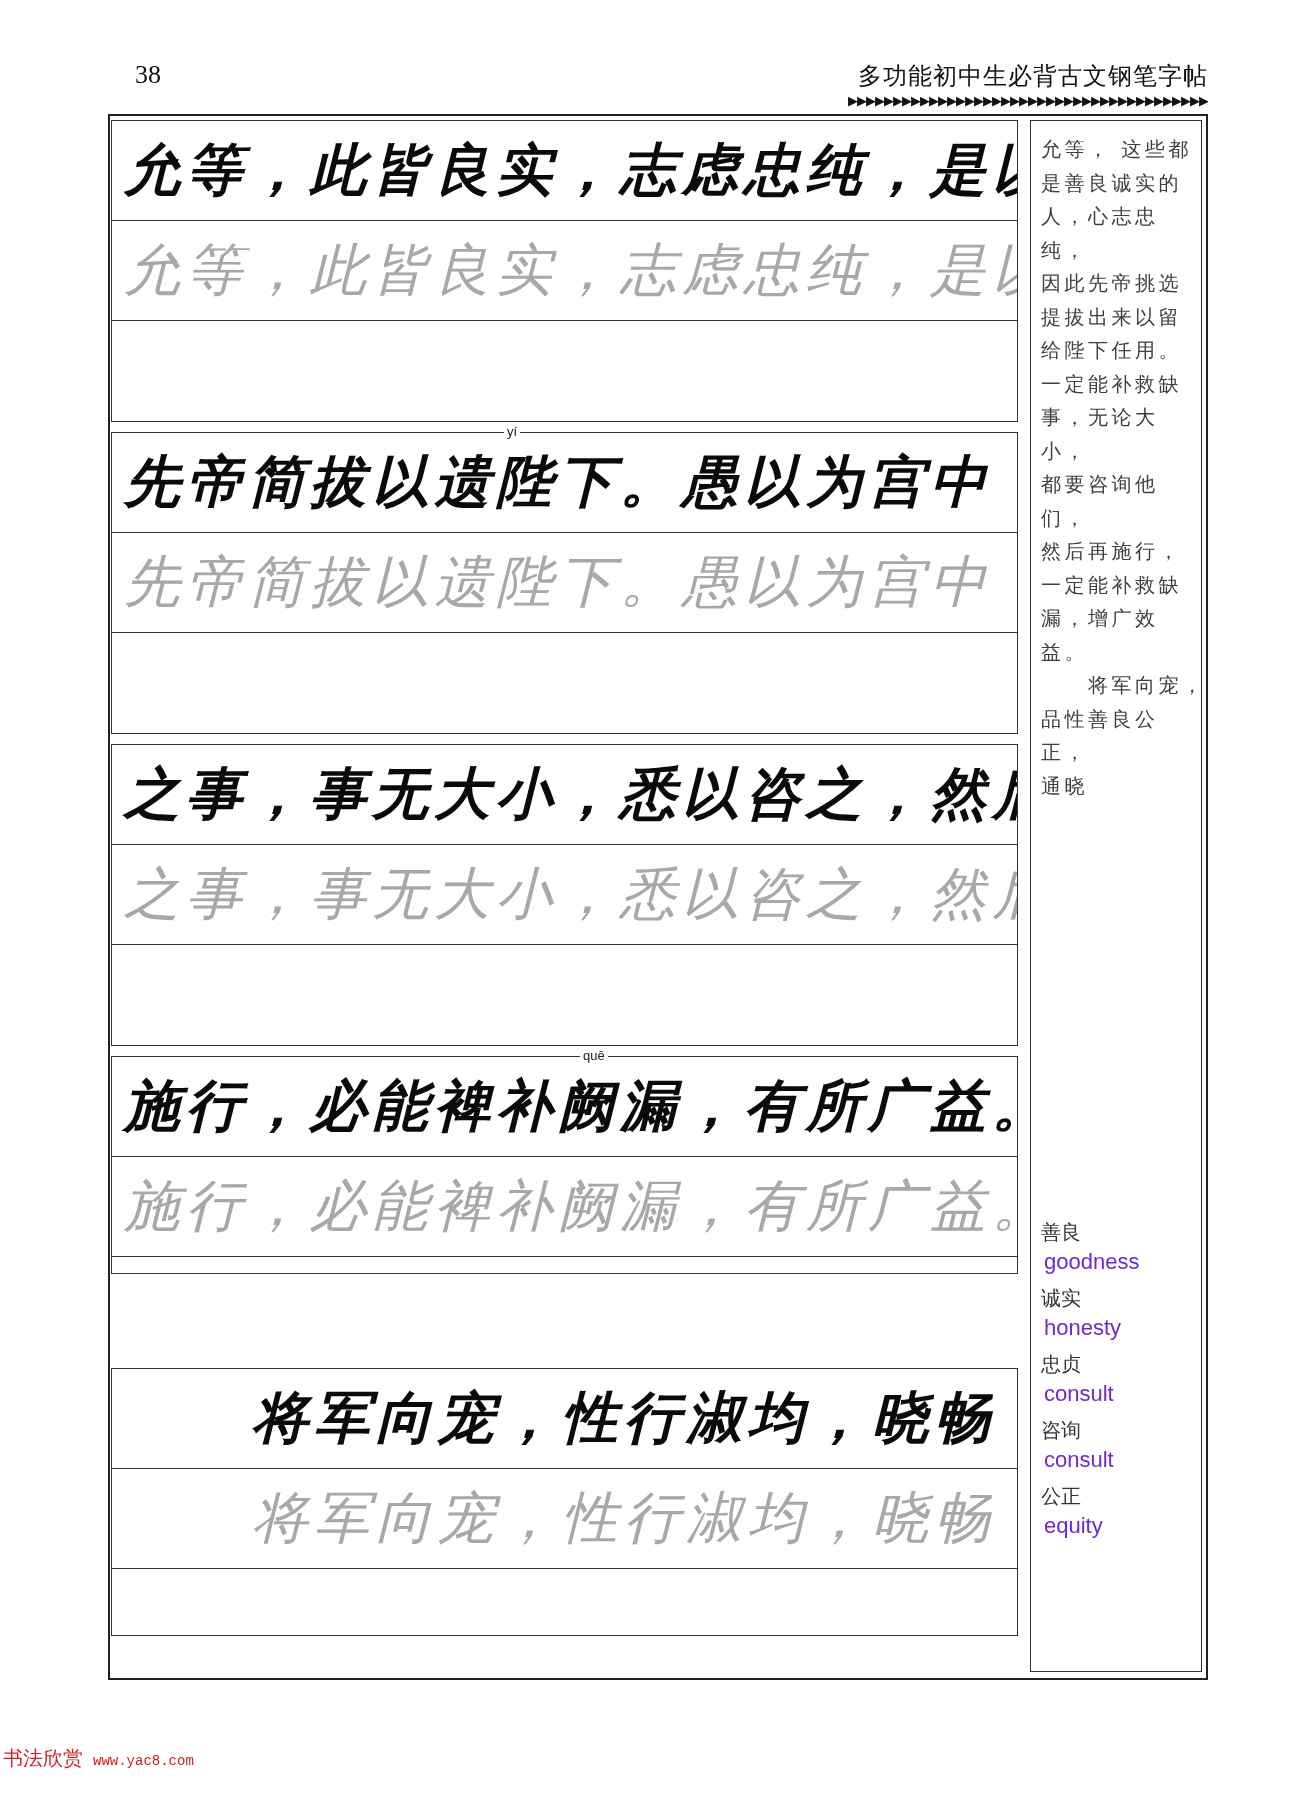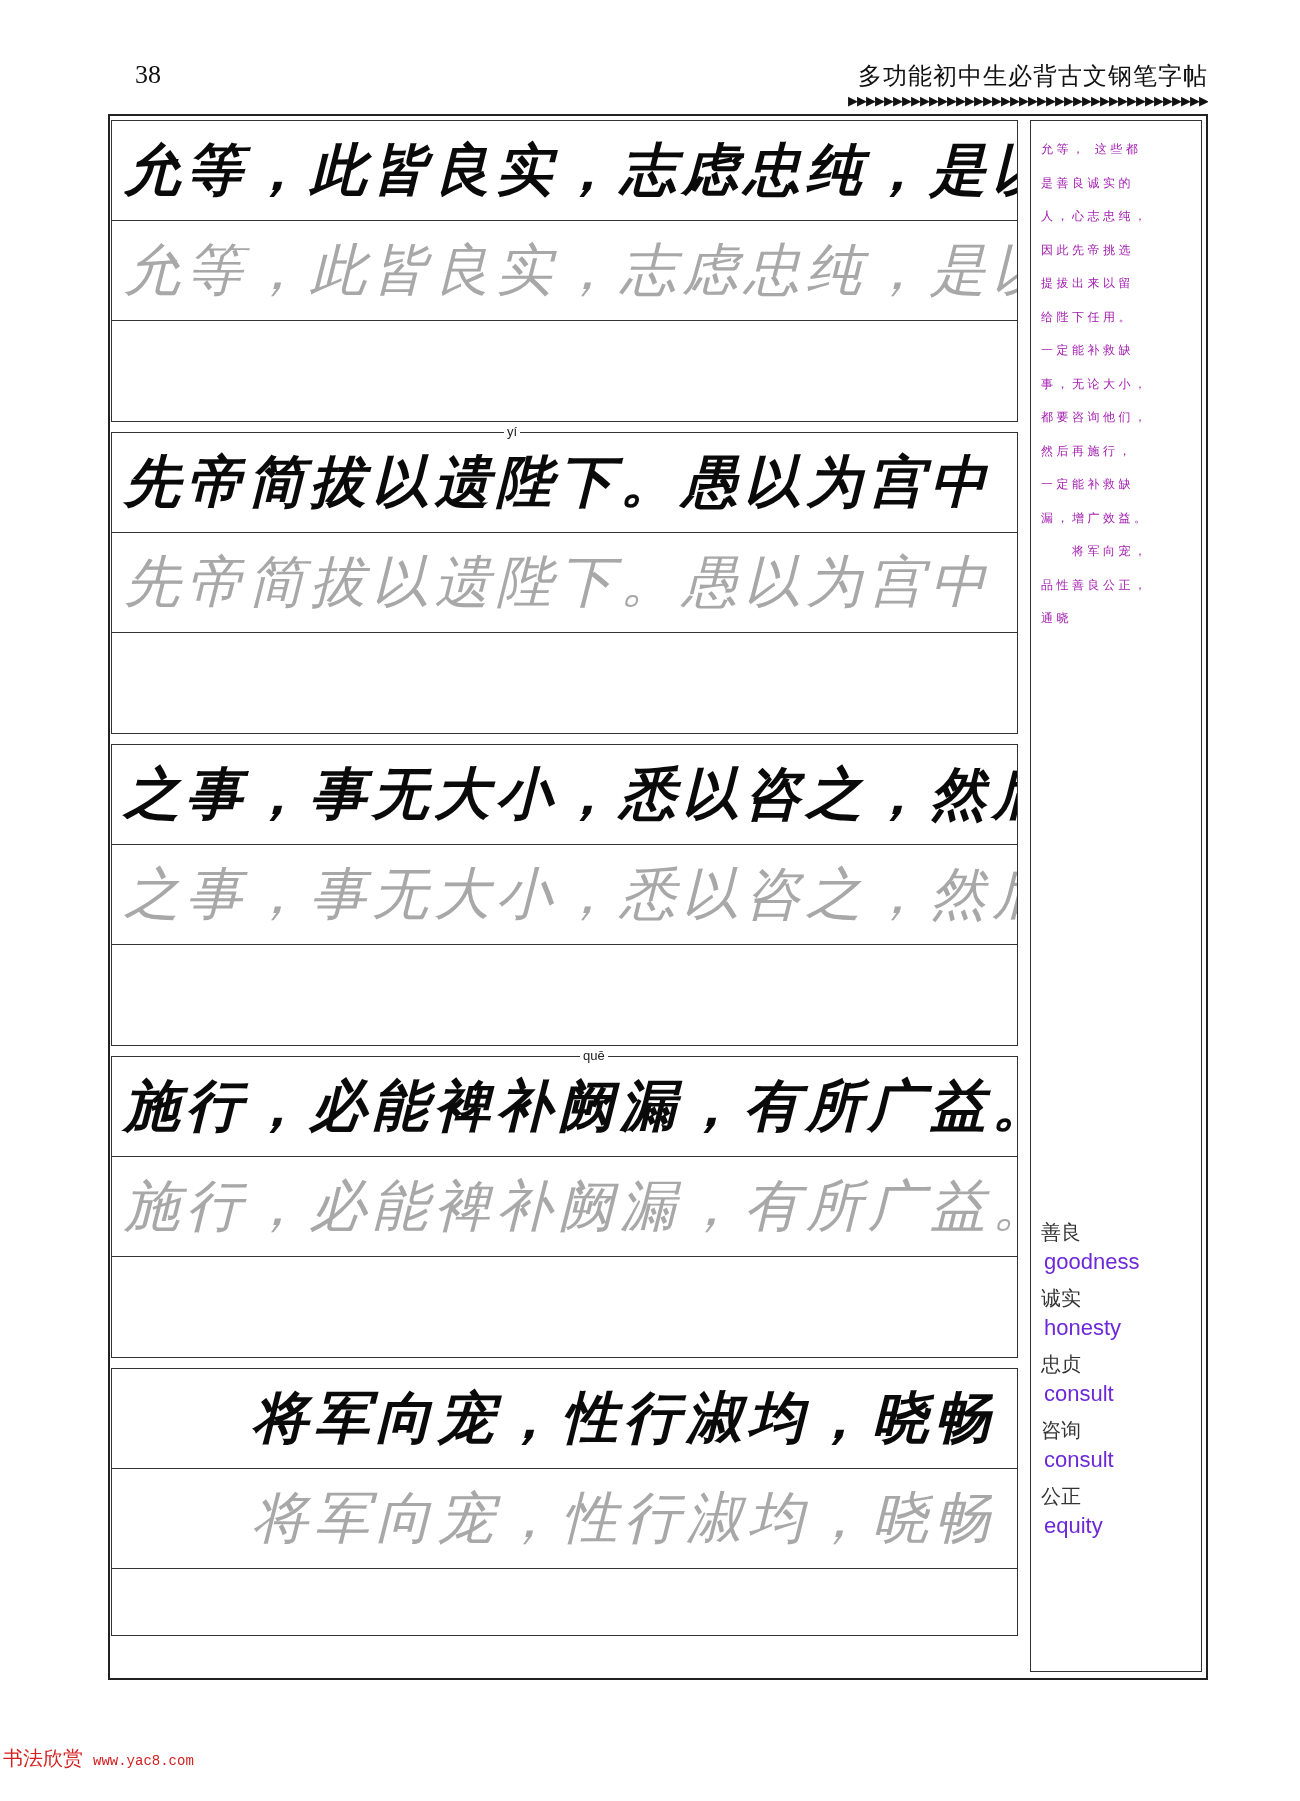--- a/index.html
+++ b/index.html
@@ -21,21 +21,21 @@
                 letter-spacing:6px; font-weight:bold; }
   .line.trace { font-family:"DejaVu Serif", serif; font-style:italic; font-size:56px; color:#a8a8a8;
                 letter-spacing:6px; }
   .line.empty { }
   .line.indent { padding-left:140px; }
   .pinyin { position:absolute; font-family:"Liberation Sans", sans-serif; font-size:13px; color:#222;
             background:#fff; padding:0 3px; top:-9px; }
   .side { position:absolute; left:1030px; top:120px; width:172px; height:1552px;
           border:1.5px solid #333; box-sizing:border-box; }
   .side-trans { position:absolute; left:10px; top:12px; width:152px; font-family:"DejaVu Serif", serif;
-                font-size:12px; line-height:33.5px; letter-spacing:3.5px; color:#a21caf; }
+                font-size:20px; line-height:33.5px; letter-spacing:3.5px; color:#404040; }
   .vocab { position:absolute; left:10px; top:1096px; width:152px; }
   .vocab-item { margin-bottom:6px; }
   .vocab-zh { font-family:"DejaVu Sans", sans-serif; font-size:20px; color:#333; line-height:30px; }
   .vocab-en { font-family:"Liberation Sans", sans-serif; font-size:22px; color:#6d28d9; line-height:30px; padding-left:3px; }
   .watermark { position:absolute; left:3px; top:1745px; font-family:"DejaVu Sans", sans-serif;
                font-size:20px; color:#d42020; }
   .watermark .url { font-family:"Liberation Mono", monospace; font-size:14px; margin-left:10px; }
 </style>
 </head>
 <body>
@@ -58,21 +58,21 @@
   <div class="line trace">先帝简拔以遗陛下。愚以为宫中</div>
   <div class="line empty"></div>
 </div>
 
 <div class="block" style="top:744px;height:302px;">
   <div class="line model">之事，事无大小，悉以咨之，然后</div>
   <div class="line trace">之事，事无大小，悉以咨之，然后</div>
   <div class="line empty"></div>
 </div>
 
-<div class="block" style="top:1056px;height:302px;">
+<div class="block" style="top:1056px;height:218px;">
   <span class="pinyin" style="left:468px;">quē</span>
   <div class="line model">施行，必能裨补阙漏，有所广益。</div>
   <div class="line trace">施行，必能裨补阙漏，有所广益。</div>
   <div class="line empty"></div>
 </div>
 
 <div class="block" style="top:1368px;height:268px;">
   <div class="line model indent">将军向宠，性行淑均，晓畅</div>
   <div class="line trace indent">将军向宠，性行淑均，晓畅</div>
   <div class="line empty"></div>

